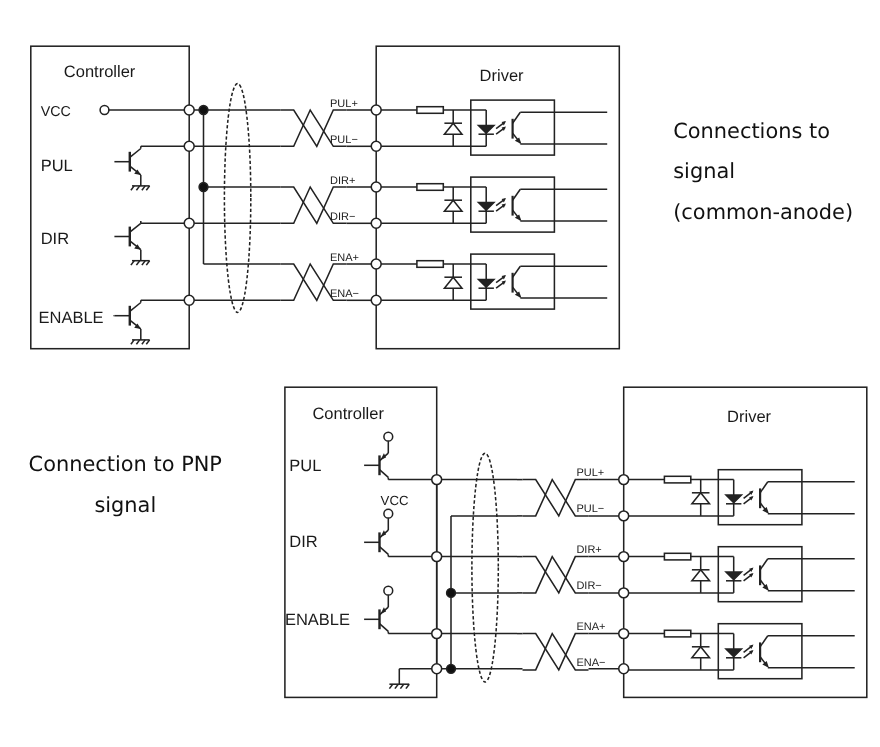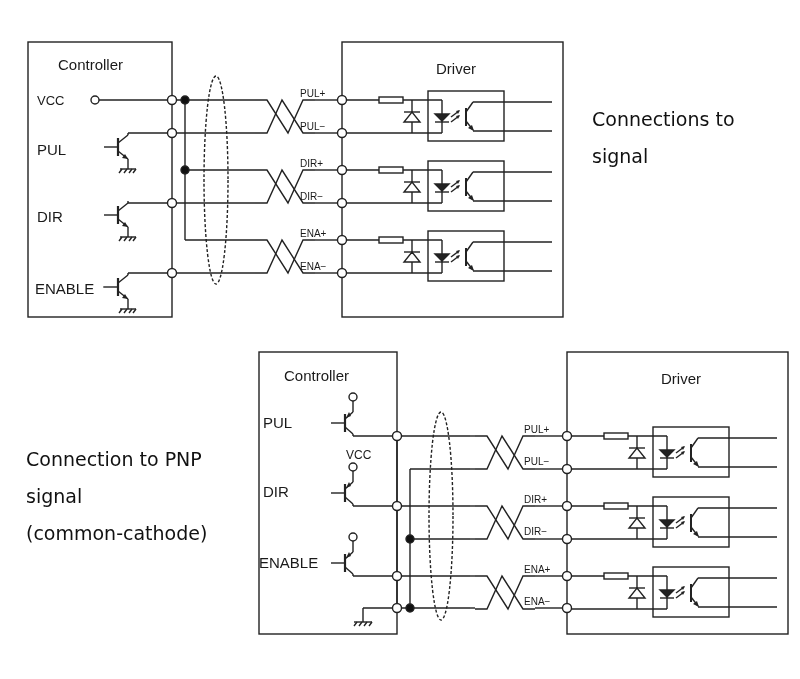--- a/index.html
+++ b/index.html
@@ -263,22 +263,22 @@
     <text x="661" y="384" font-size="15">Driver</text>
     <text x="524" y="433" font-size="10">PUL+</text>
     <text x="524" y="465" font-size="10">PUL−</text>
     <text x="524" y="503" font-size="10">DIR+</text>
     <text x="524" y="535" font-size="10">DIR−</text>
     <text x="524" y="573" font-size="10">ENA+</text>
     <text x="524" y="605" font-size="10">ENA−</text>
   </g>
 </svg>
 
-<div class="caption" style="left:592px; top:101px;">
+<div class="caption" style="left:612px; top:101px;">
   <div>Connections to</div>
   <div>signal</div>
+  <div>(common-anode)</div>
 </div>
 
-<div class="caption" style="left:26px; top:441px;">
+<div class="caption" style="left:26px; top:404px;text-align:center;">
   <div>Connection to PNP</div>
   <div>signal</div>
-  <div>(common-cathode)</div>
 </div>
 
 </body></html>

